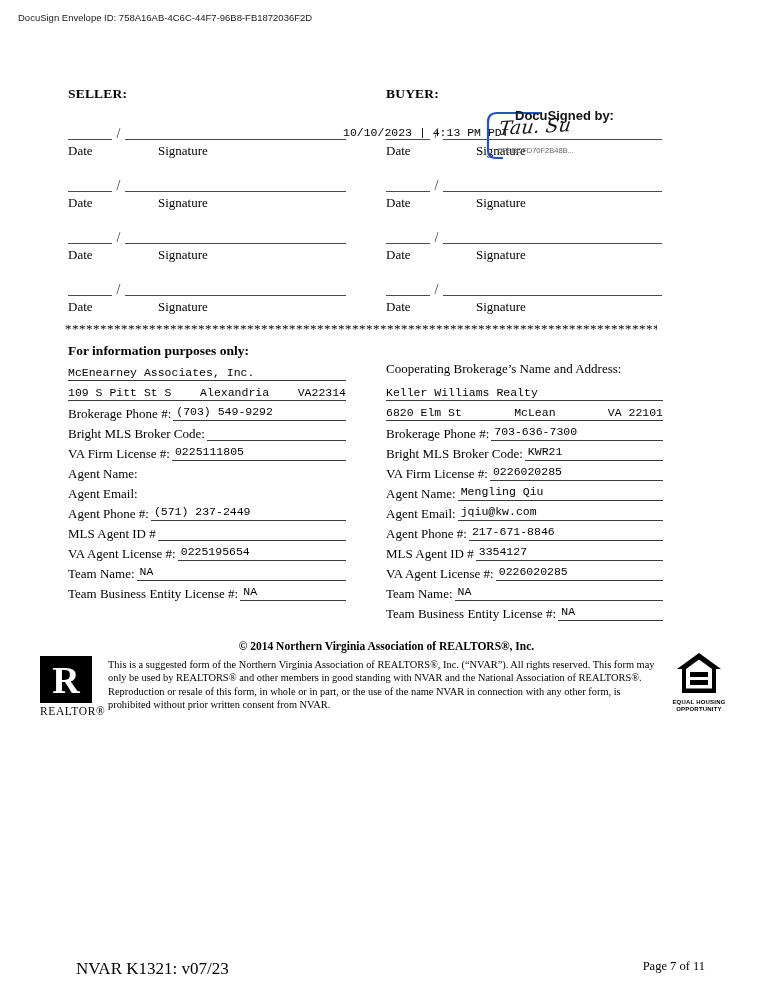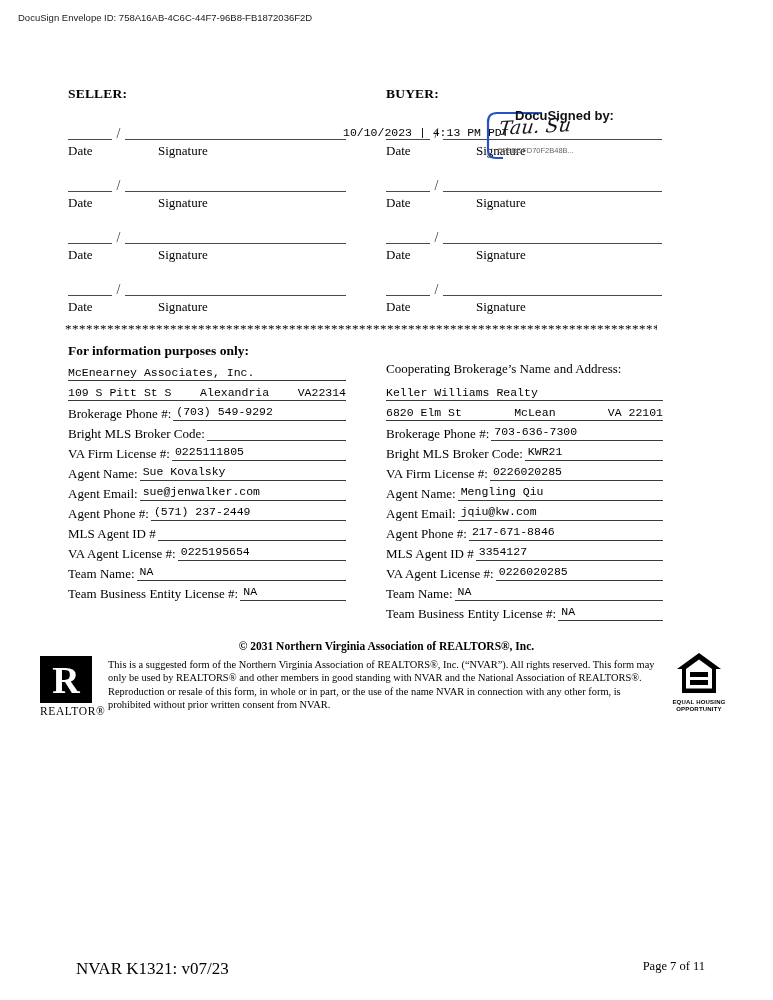--- a/index.html
+++ b/index.html
@@ -205,25 +205,23 @@
   <div class="info-row">
       <span class="il">Bright MLS Broker Code:</span>
       <span class="iv"></span>
     </div>
   <div class="info-row">
       <span class="il">VA Firm License #:</span>
       <span class="iv">0225111805</span>
     </div>
   <div class="info-row">
       <span class="il">Agent Name:</span>
-      <span class="iv">Sue Kovalsky</span>
     </div>
   <div class="info-row">
       <span class="il">Agent Email:</span>
-      <span class="iv">sue@jenwalker.com</span>
     </div>
   <div class="info-row">
       <span class="il">Agent Phone #:</span>
       <span class="iv">(571) 237-2449</span>
     </div>
   <div class="info-row">
       <span class="il">MLS Agent ID #</span>
       <span class="iv"></span>
     </div>
   <div class="info-row">
@@ -283,21 +281,21 @@
   <div class="info-row">
       <span class="il">Team Name:</span>
       <span class="iv">NA</span>
     </div>
   <div class="info-row">
       <span class="il">Team Business Entity License #:</span>
       <span class="iv">NA</span>
     </div>
 </div>
 
-<div class="copyright">© 2031 Northern Virginia Association of REALTORS®, Inc.</div>
+<div class="copyright">© 2014 Northern Virginia Association of REALTORS®, Inc.</div>
 
 <div class="realtor-logo">
   <div class="realtor-box">
       <span>R</span>
     </div>
   <div class="realtor-word">REALTOR®</div>
 </div>
 
 <div class="disclaimer">This is a suggested form of the Northern Virginia Association of REALTORS®, Inc. (“NVAR”).  All rights reserved. This form may only be used by REALTORS® and other members in good standing with NVAR and the National Association of REALTORS®. Reproduction or resale of this form, in whole or in part, or the use of the name NVAR in connection with any other form, is prohibited without prior written consent from NVAR.</div>
 

